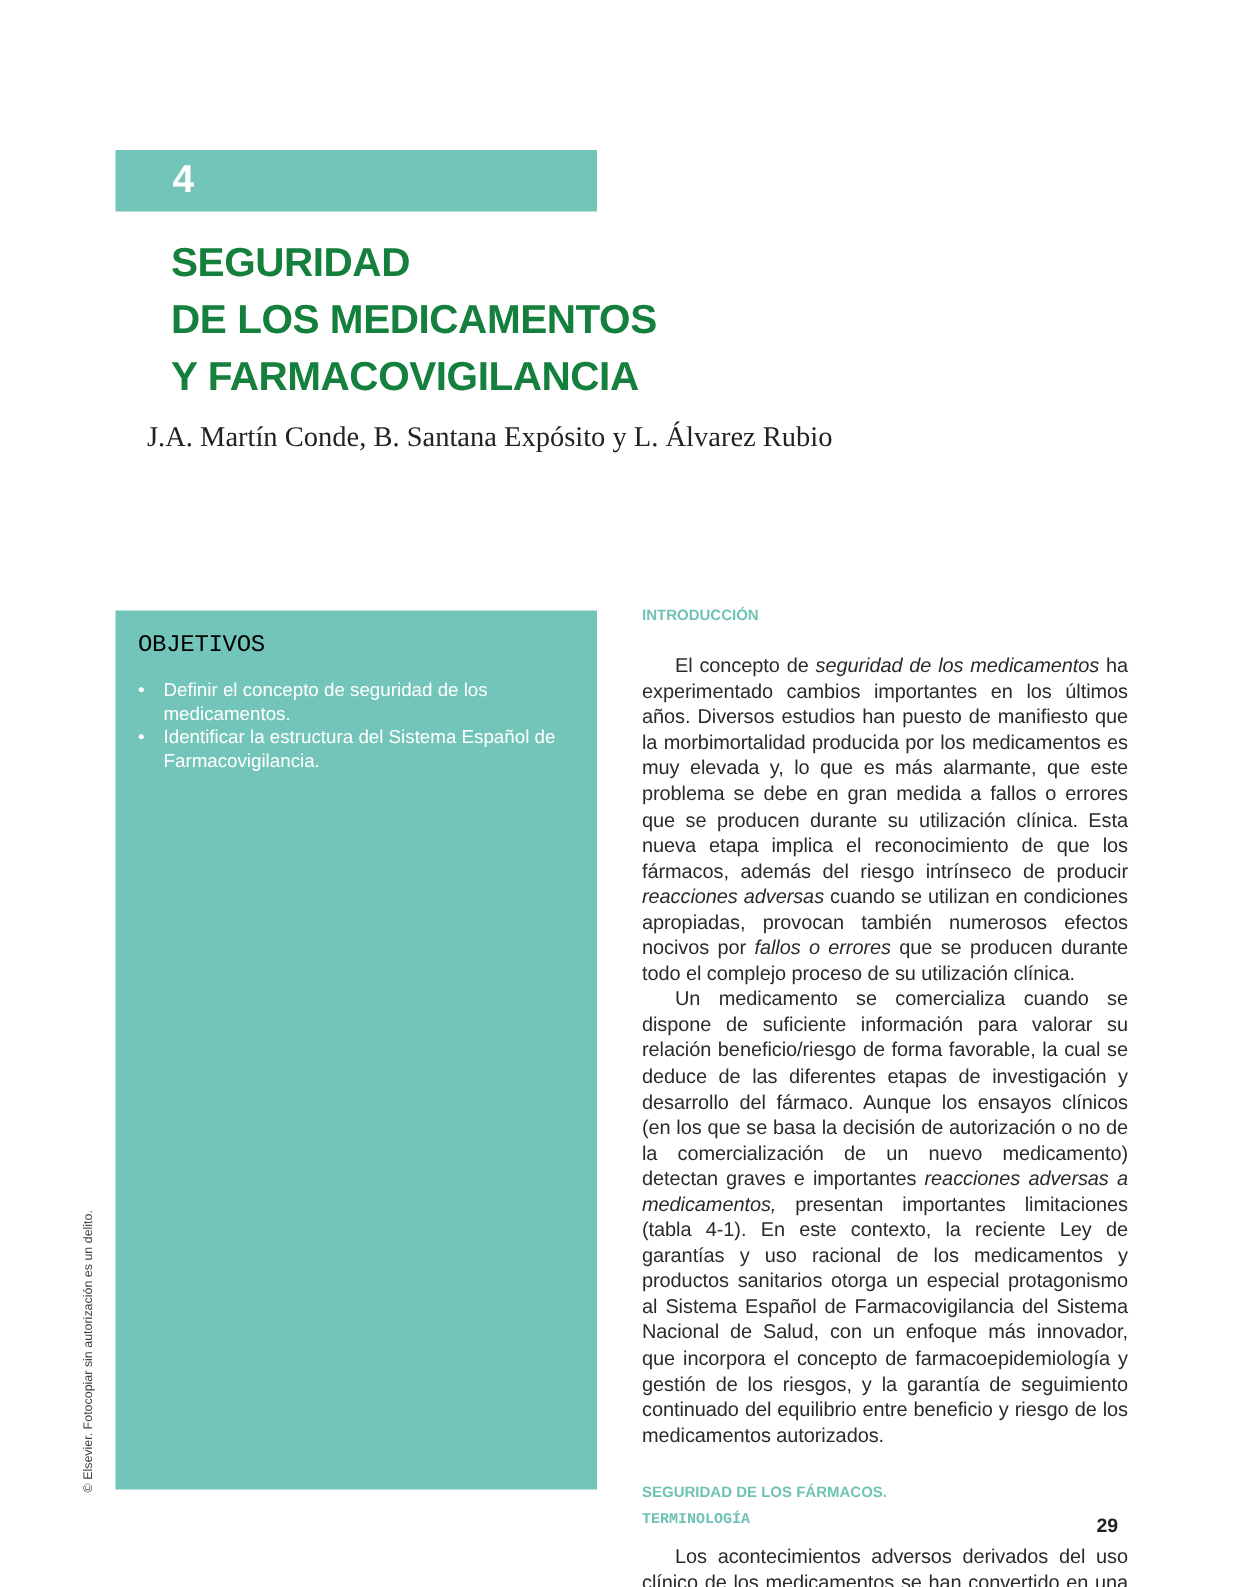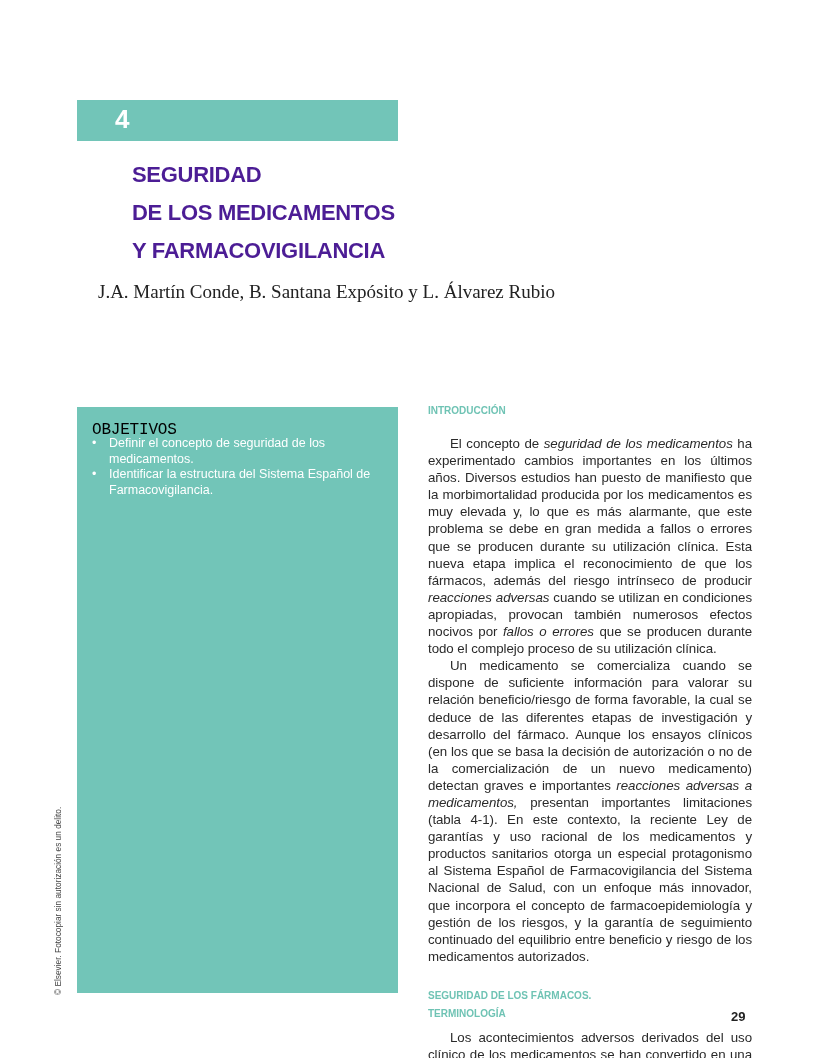--- a/index.html
+++ b/index.html
@@ -1,24 +1,24 @@
 <!DOCTYPE html>
 <html><head>
 <meta charset="utf-8">
 <style>
   html, body { margin:0; padding:0; background:#ffffff; }
   body { width:828px; height:1058px; position:relative; overflow:hidden; }
   .chapter-bar { position:absolute; left:77px; top:100px; width:321px; height:41px; background:#72c5b8; }
   .chapter-num { position:absolute; left:38px; top:4px; font-family:"Liberation Sans", sans-serif; font-weight:bold; font-size:26px; color:#ffffff; }
-  .title { position:absolute; left:132px; top:156px; margin:0; font-family:"Liberation Sans", sans-serif; font-weight:bold; font-size:22px; line-height:38px; color:#4c1d95; letter-spacing:-0.3px; }
+  .title { position:absolute; left:114px; top:156px; margin:0; font-family:"Liberation Sans", sans-serif; font-weight:bold; font-size:27px; line-height:38px; color:#15803d; letter-spacing:-0.3px; }
   .title span { display:block; }
   .authors { position:absolute; left:98px; top:281px; font-family:"Liberation Serif", serif; font-size:19px; color:#222; }
   .obj-box { position:absolute; left:77px; top:407px; width:321px; height:586px; background:#72c5b8; }
   .obj-title { position:absolute; left:15px; top:14px; font-family:Liberation Mono, monospace; font-size:16px; color:#000000; letter-spacing:-0.2px; }
-  .obj-list { position:absolute; left:14px; top:29px; width:300px; margin:0; padding:0; list-style:none; font-family:"Liberation Sans", sans-serif; font-size:12.5px; line-height:15.5px; color:#ffffff; }
+  .obj-list { position:absolute; left:14px; top:46px; width:300px; margin:0; padding:0; list-style:none; font-family:"Liberation Sans", sans-serif; font-size:12.5px; line-height:15.5px; color:#ffffff; }
   .obj-list li { position:relative; padding-left:18px; }
   .obj-list li::before { content:"•"; position:absolute; left:1px; top:0; }
   .right-col { position:absolute; left:428px; top:402px; width:324px; }
   .h-sec { font-family:"Liberation Sans", sans-serif; font-weight:bold; font-size:10px; line-height:18px; color:#6fc3b4; margin:0; }
   .para { font-family:Liberation Sans, sans-serif; font-size:13.3px; line-height:17.1px; color:#2a2a2a; text-align:justify; margin:0; text-indent:22px; letter-spacing:-0.05px; }
   .para i { font-style:italic; }
   .sec2 { margin-top:22px; }
   .page-num { position:absolute; left:731px; top:1009px; font-family:"Liberation Sans", sans-serif; font-weight:bold; font-size:13px; color:#222;text-align:right; }
   .copyright { position:absolute; left:53px; top:995px; transform-origin:left top; transform:rotate(-90deg); font-family:"Liberation Sans", sans-serif; font-size:8.3px; color:#444; white-space:nowrap; }
 </style>
@@ -45,19 +45,19 @@
   </ul>
 </div>
 
 <div class="right-col">
   <h2 class="h-sec" style="margin-bottom:15px;">INTRODUCCIÓN</h2>
   <p class="para"><span>El concepto de </span><i>seguridad de los medicamentos</i><span> ha experimentado cambios importantes en los últimos años. Diversos estudios han puesto de manifiesto que la morbimortalidad producida por los medicamentos es muy elevada y, lo que es más alarmante, que este problema se debe en gran medida a fallos o errores que se producen durante su utilización clínica. Esta nueva etapa implica el reconocimiento de que los fármacos, además del riesgo intrínseco de producir </span><i>reacciones adversas</i><span> cuando se utilizan en condiciones apropiadas, provocan también numerosos efectos nocivos por </span><i>fallos o errores</i><span> que se producen durante todo el complejo proceso de su utilización clínica.</span></p>
   <p class="para"><span>Un medicamento se comercializa cuando se dispone de suficiente información para valorar su relación beneficio/riesgo de forma favorable, la cual se deduce de las diferentes etapas de investigación y desarrollo del fármaco. Aunque los ensayos clínicos (en los que se basa la decisión de autorización o no de la comercialización de un nuevo medicamento) detectan graves e importantes </span><i>reacciones adversas a medicamentos,</i><span> presentan importantes limitaciones (tabla 4-1). En este contexto, la reciente Ley de garantías y uso racional de los medicamentos y productos sanitarios otorga un especial protagonismo al Sistema Español de Farmacovigilancia del Sistema Nacional de Salud, con un enfoque más innovador, que incorpora el concepto de farmacoepidemiología y gestión de los riesgos, y la garantía de seguimiento continuado del equilibrio entre beneficio y riesgo de los medicamentos autorizados.</span></p>
 
   <h2 class="h-sec sec2">
     <span style="display:block;">SEGURIDAD DE LOS FÁRMACOS.</span>
-    <span style="display:block;">TERMINOLOGÍA</span>
+    <span style="display:block;font-family:Liberation Mono, monospace;">TERMINOLOGÍA</span>
   </h2>
   <p class="para" style="margin-top:6px;">Los acontecimientos adversos derivados del uso clínico de los medicamentos se han convertido en una cuestión</p>
 </div>
 
 <div class="page-num">29</div>
 <div class="copyright">© Elsevier. Fotocopiar sin autorización es un delito.</div>
 
 </body></html>

